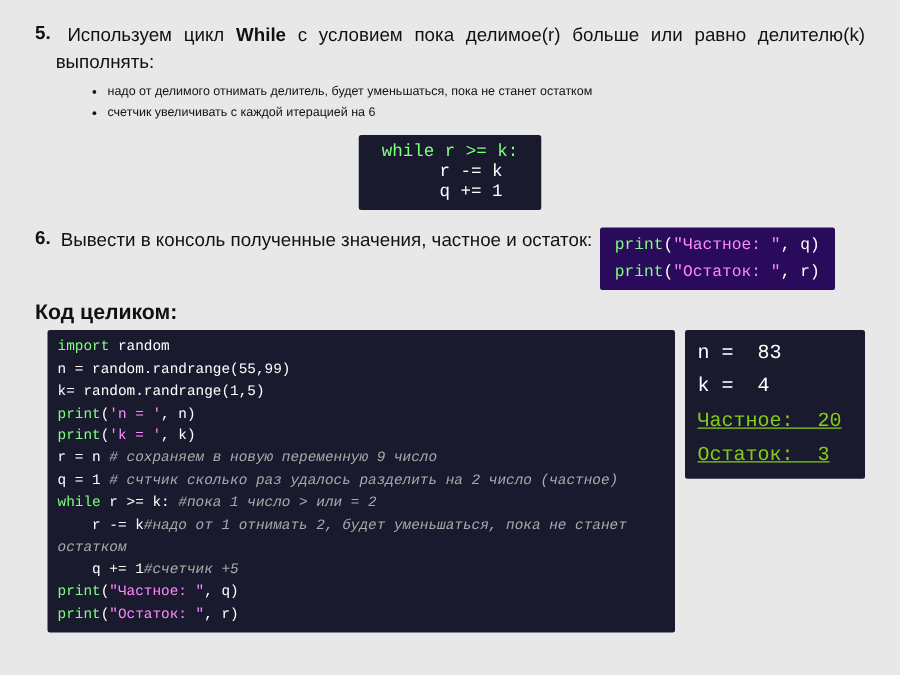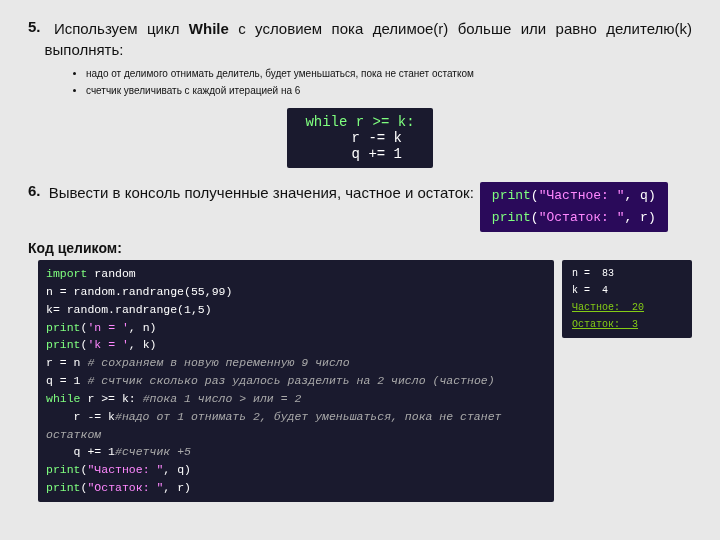--- a/index.html
+++ b/index.html
@@ -82,21 +82,21 @@
       color: #fff;
       margin-left: 6px;
       line-height: 1.7;
     }
     .section-6 {
       display: flex;
       align-items: flex-start;
       margin-bottom: 8px;
     }
     .code-label {
-      font-size: 14px;
+      font-size: 17px;
       font-weight: bold;
       color: #111;
       margin-bottom: 4px;
     }
     .main-code-area {
       display: flex;
       gap: 8px;
       margin-top: 2px;
       padding-left: 10px;
     }
@@ -108,24 +108,24 @@
       padding: 5px 8px;
       border-radius: 2px;
       flex: 1;
       line-height: 1.55;
       min-height: 110px;
     }
     .result-box {
       background-color: #1a1a2e;
       color: #fff;
       font-family: 'Courier New', monospace;
-      font-size: 10px;
+      font-size: 16px;
       padding: 5px 10px;
       border-radius: 2px;
-      width: 130px;
+      width: 144px;
       line-height: 1.7;
       align-self: flex-start;
     }
     .result-box .kw-yellow { color: #84cc16; text-decoration: underline; }
   </style>
 </head>
 <body>
 
 <div class="slide">
 

